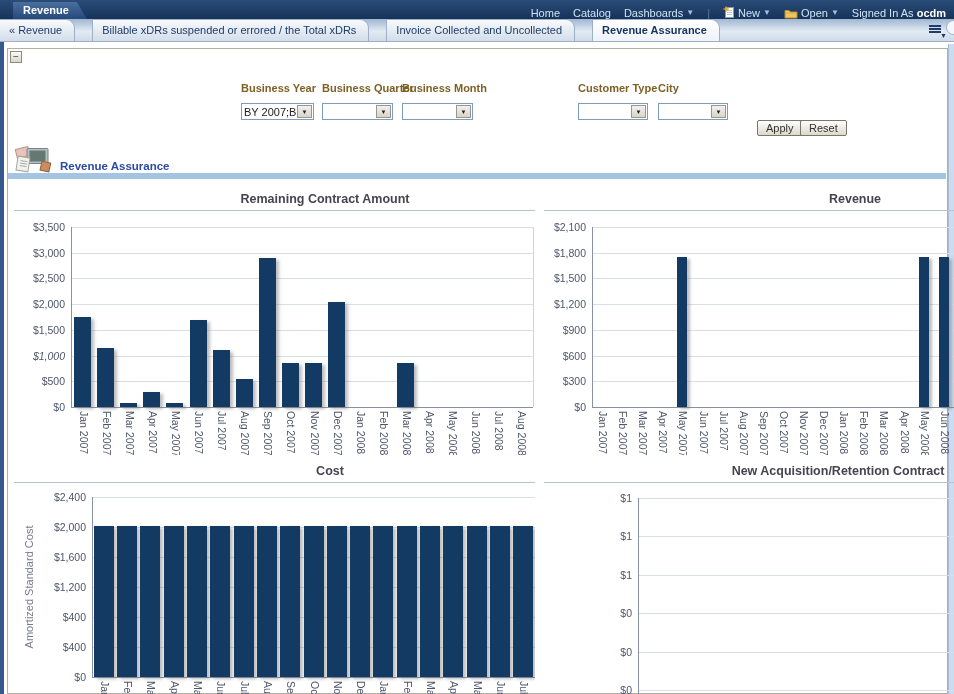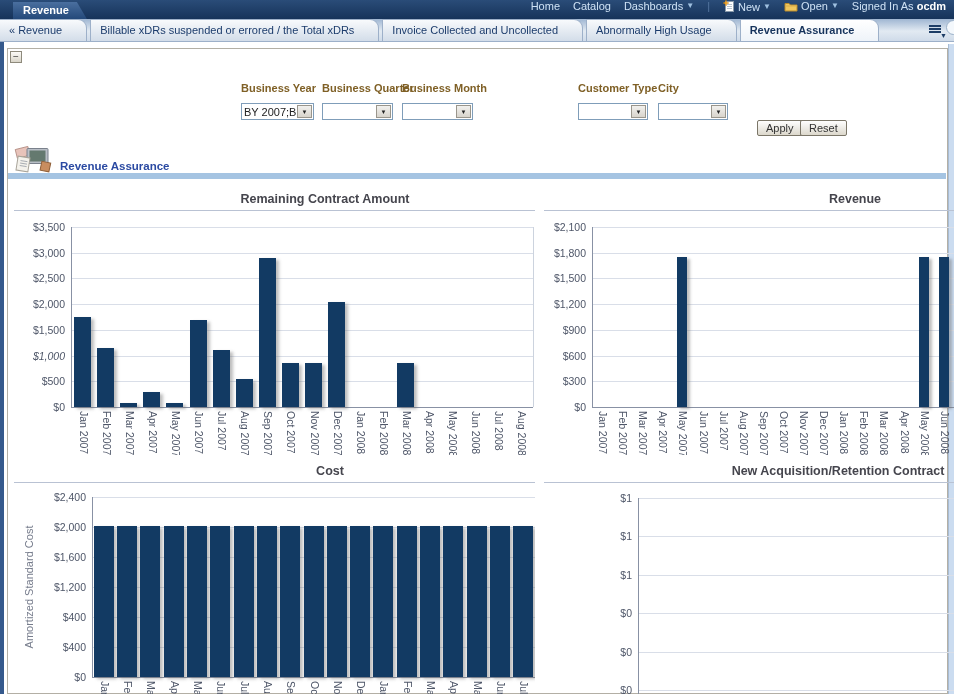--- a/index.html
+++ b/index.html
@@ -7,32 +7,32 @@
   .screen{position:relative;width:954px;height:694px;overflow:hidden;background:#fff;
           font-family:"Liberation Sans",sans-serif;-webkit-font-smoothing:antialiased}
 
   
   .banner{position:absolute;left:0;top:0;width:954px;height:19px;
           background:linear-gradient(180deg,#2a4c78,#16335a)}
   .brand-tab{position:absolute;left:13px;top:2px;height:17px;line-height:17px;
           padding:0 18px 0 10px;font-size:11px;font-weight:bold;color:#fff;
           background:linear-gradient(180deg,#4a6f9f,#24497a);
           clip-path:polygon(0 0,calc(100% - 10px) 0,100% 100%,0 100%)}
-  .bnav{position:absolute;right:8px;top:0;height:19px;display:flex;align-items:flex-start;gap:13px;
+  .bnav{position:absolute;right:8px;top:0;height:19px;display:flex;align-items:flex-end;gap:13px;
         font-size:11px;color:#cfe2f5;white-space:nowrap}
   .bnav .lnk{cursor:pointer;display:flex;align-items:center;gap:3px}
   .caret{font-size:8px;color:#9fc0e0;line-height:1}
   .bsep{color:#5577a0}
   .signedin b{color:#fff}
 
   
   .tabrow{position:absolute;left:0;top:19px;width:954px;height:23px;
           background:linear-gradient(180deg,#9fb6d2,#e2eaf2 55%,#cfdbe9);
           border-bottom:1px solid #9db0c9;display:flex;align-items:flex-end;overflow:hidden}
-  .tab{height:22px;margin:1px 3px 0 0;padding:4px 24px 0 9px;font-size:11px;color:#1c3c6c;
+  .tab{height:22px;margin:1px 17px 0 0;padding:4px 12px 0 9px;font-size:11px;color:#1c3c6c;
        background:linear-gradient(180deg,#f8fafc,#d3dde9);border:1px solid #9db0c9;border-bottom:none;
        border-top-right-radius:9px;white-space:nowrap;cursor:pointer}
   .tab.first{margin-left:0;border-left:none}
   .tab.active{background:linear-gradient(180deg,#ffffff,#eef3f9);font-weight:bold;color:#16335c}
   .pageopts{position:absolute;left:929px;top:25px;width:17px;height:12px;cursor:pointer}
   .pageopts i{display:block;width:12px;height:2px;margin-bottom:1px;background:#1d3d66}
   .pageopts .pcaret{position:absolute;right:-1px;bottom:-2px;font-size:7px;color:#1d3d66}
   .corner-circle{position:absolute;left:946px;top:20px;width:15px;height:15px;border-radius:50%;
        background:#f4f8fc;border:1px solid #9ab0c8}
 
@@ -131,21 +131,20 @@
           <span class="caret">▼</span>
       </span>
       <span class="signedin"><span>Signed In As</span> <b>ocdm</b></span>
     </div>
   </div>
 
   <div class="tabrow">
     <div class="tab first">« Revenue</div>
     <div class="tab">Billable xDRs suspended or errored / the Total xDRs</div>
     <div class="tab">Invoice Collected and Uncollected</div>
-    <div class="tab">Abnormally High Usage</div>
     <div class="tab active">Revenue Assurance</div>
 
   </div>
   <div class="pageopts">
       <i></i>
       <i></i>
       <i></i>
       <span class="pcaret">▼</span>
     </div>
   <div class="corner-circle"></div>

